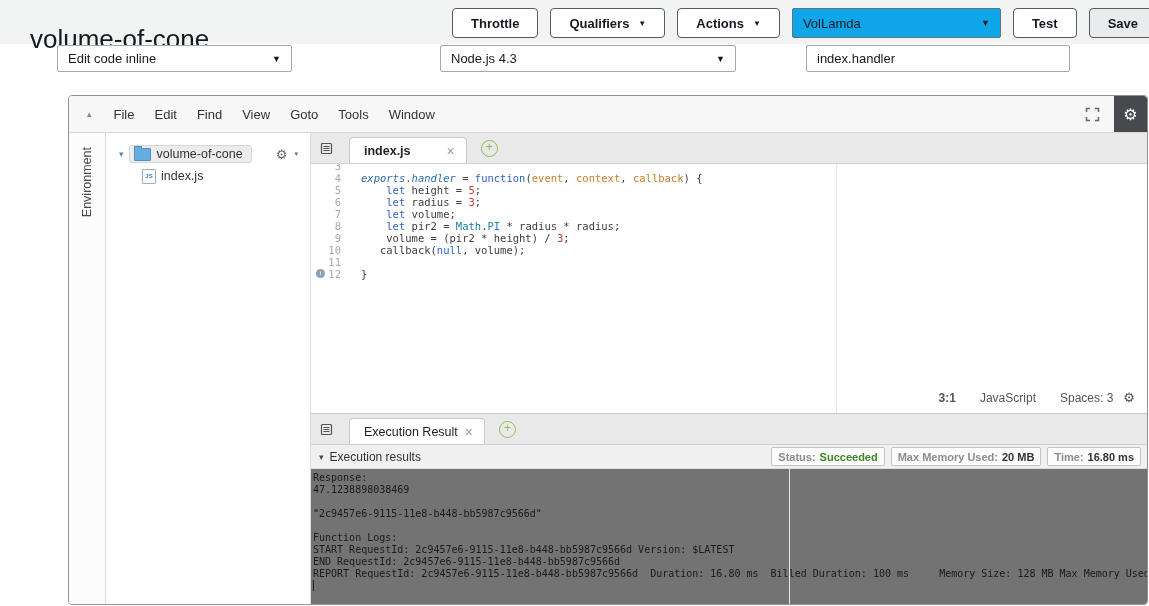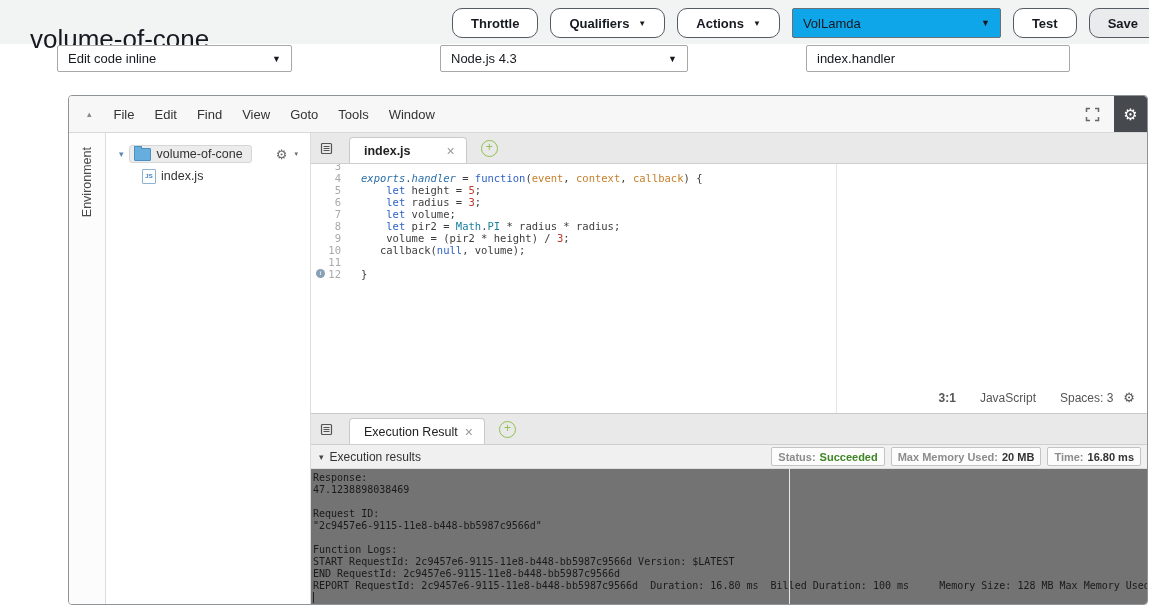--- a/index.html
+++ b/index.html
@@ -2,21 +2,21 @@
 <html><head>
 <meta charset="utf-8">
 <style>
   html,body{margin:0;padding:0;}
   body{width:1149px;height:606px;position:relative;overflow:hidden;background:#fff;
        font-family:"Liberation Sans",sans-serif;color:#16191f;}
   
   .topbar{position:absolute;left:0;top:0;width:100%;height:44px;background:#f2f3f3;}
   .page-title{position:absolute;left:30px;top:7px;font-size:26px;font-weight:400;color:#16191f;}
   .top-actions{position:absolute;left:452px;top:8px;display:flex;gap:12px;align-items:center;white-space:nowrap;}
-  .btn{height:30px;padding:0 18px;background:#fff;border:1px solid #545b64;border-radius:10px;
+  .btn{height:30px;padding:0 18px;background:#fff;border:1px solid #545b64;border-radius:4px;
        font-weight:bold;font-size:13px;color:#16191f;display:flex;align-items:center;gap:9px;box-sizing:border-box;}
   .btn .caret{font-size:8px;}
   .btn.save{background:#e9ebed;width:78px;flex:none;}
   .fn-select{width:209px;height:30px;border:1px solid #687078;border-radius:2px;background:#0ea5e9;
        display:flex;align-items:center;justify-content:space-between;padding:0 10px;font-size:13px;box-sizing:border-box;}
   .fn-select .caret{font-size:9px;}
   
   .cfg-select{position:absolute;height:27px;border:1px solid #a8a8a8;border-radius:2px;background:#fff;
        display:flex;align-items:center;justify-content:space-between;padding:0 10px;font-size:13px;box-sizing:border-box;}
   .cfg-select .caret{font-size:9px;}
@@ -124,21 +124,21 @@
     <button class="btn save">
       <span>Save</span>
     </button>
   </div>
 </div>
 
 <div class="cfg-select" style="left:57px;top:45px;width:235px;">
   <span>Edit code inline</span>
   <span class="caret">▼</span>
 </div>
-<div class="cfg-select" style="left:440px;top:45px;width:248px;">
+<div class="cfg-select" style="left:440px;top:45px;width:296px;">
   <span>Node.js 4.3</span>
   <span class="caret">▼</span>
 </div>
 <input class="cfg-input" style="left: 806px; top: 45px; width: 264px;" value="index.handler">
 
 <div class="ide">
 
   <div class="menubar">
     <span class="collapse-tri">▴</span>
     <div class="menu-items">
@@ -255,21 +255,20 @@
           </div>
         </div>
       </div>
 
       <div class="console">
         <div class="print-margin"></div>
         <div>
             <div class="console-line">Response:</div>
             <div class="console-line">47.1238898038469</div>
             <div class="console-line"></div>
-            <div class="console-line">Request ID:</div>
             <div class="console-line">"2c9457e6-9115-11e8-b448-bb5987c9566d"</div>
             <div class="console-line"></div>
             <div class="console-line">Function Logs:</div>
             <div class="console-line">START RequestId: 2c9457e6-9115-11e8-b448-bb5987c9566d Version: $LATEST</div>
             <div class="console-line">END RequestId: 2c9457e6-9115-11e8-b448-bb5987c9566d</div>
             <div class="console-line">REPORT RequestId: 2c9457e6-9115-11e8-b448-bb5987c9566d  Duration: 16.80 ms  Billed Duration: 100 ms     Memory Size: 128 MB Max Memory Used:</div>
           </div>
         <div class="console-line"><span class="cursor"></span></div>
       </div>
 

